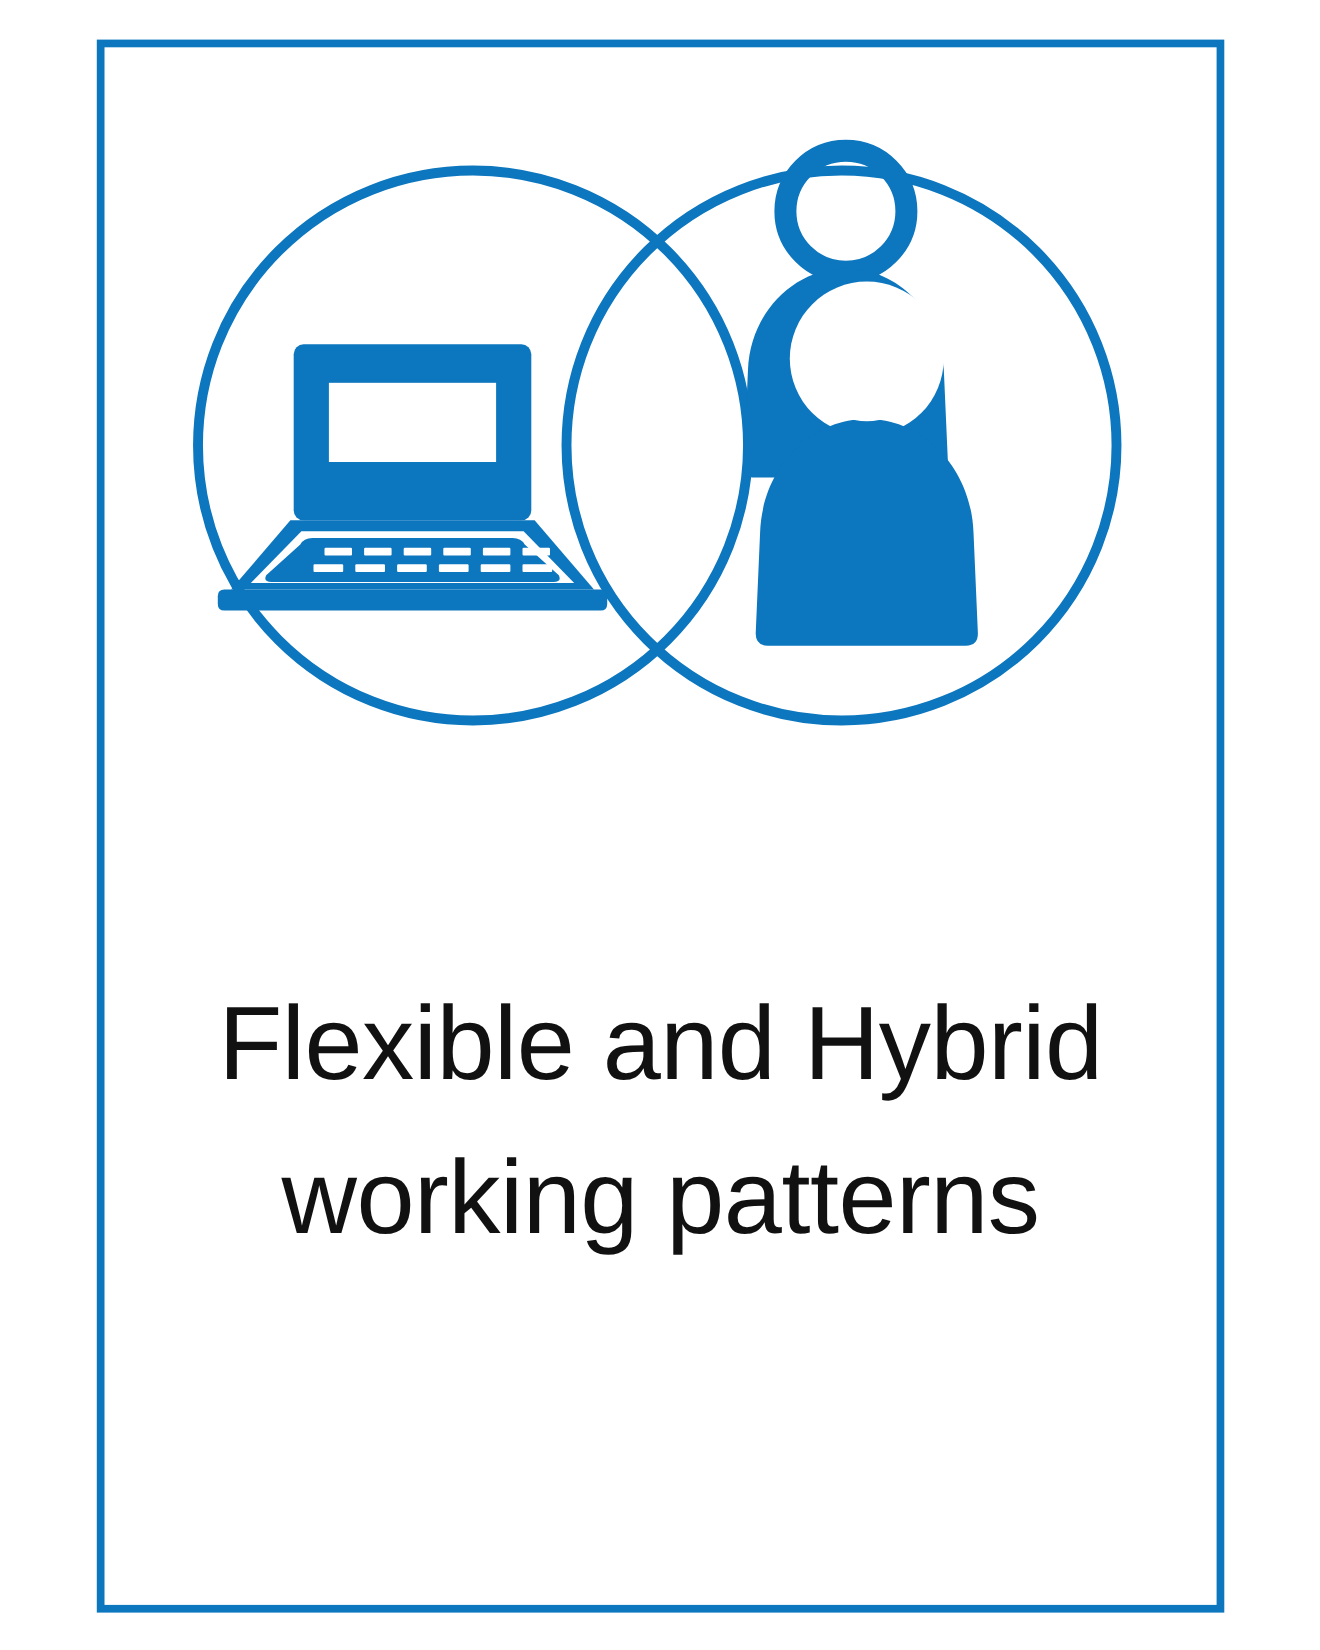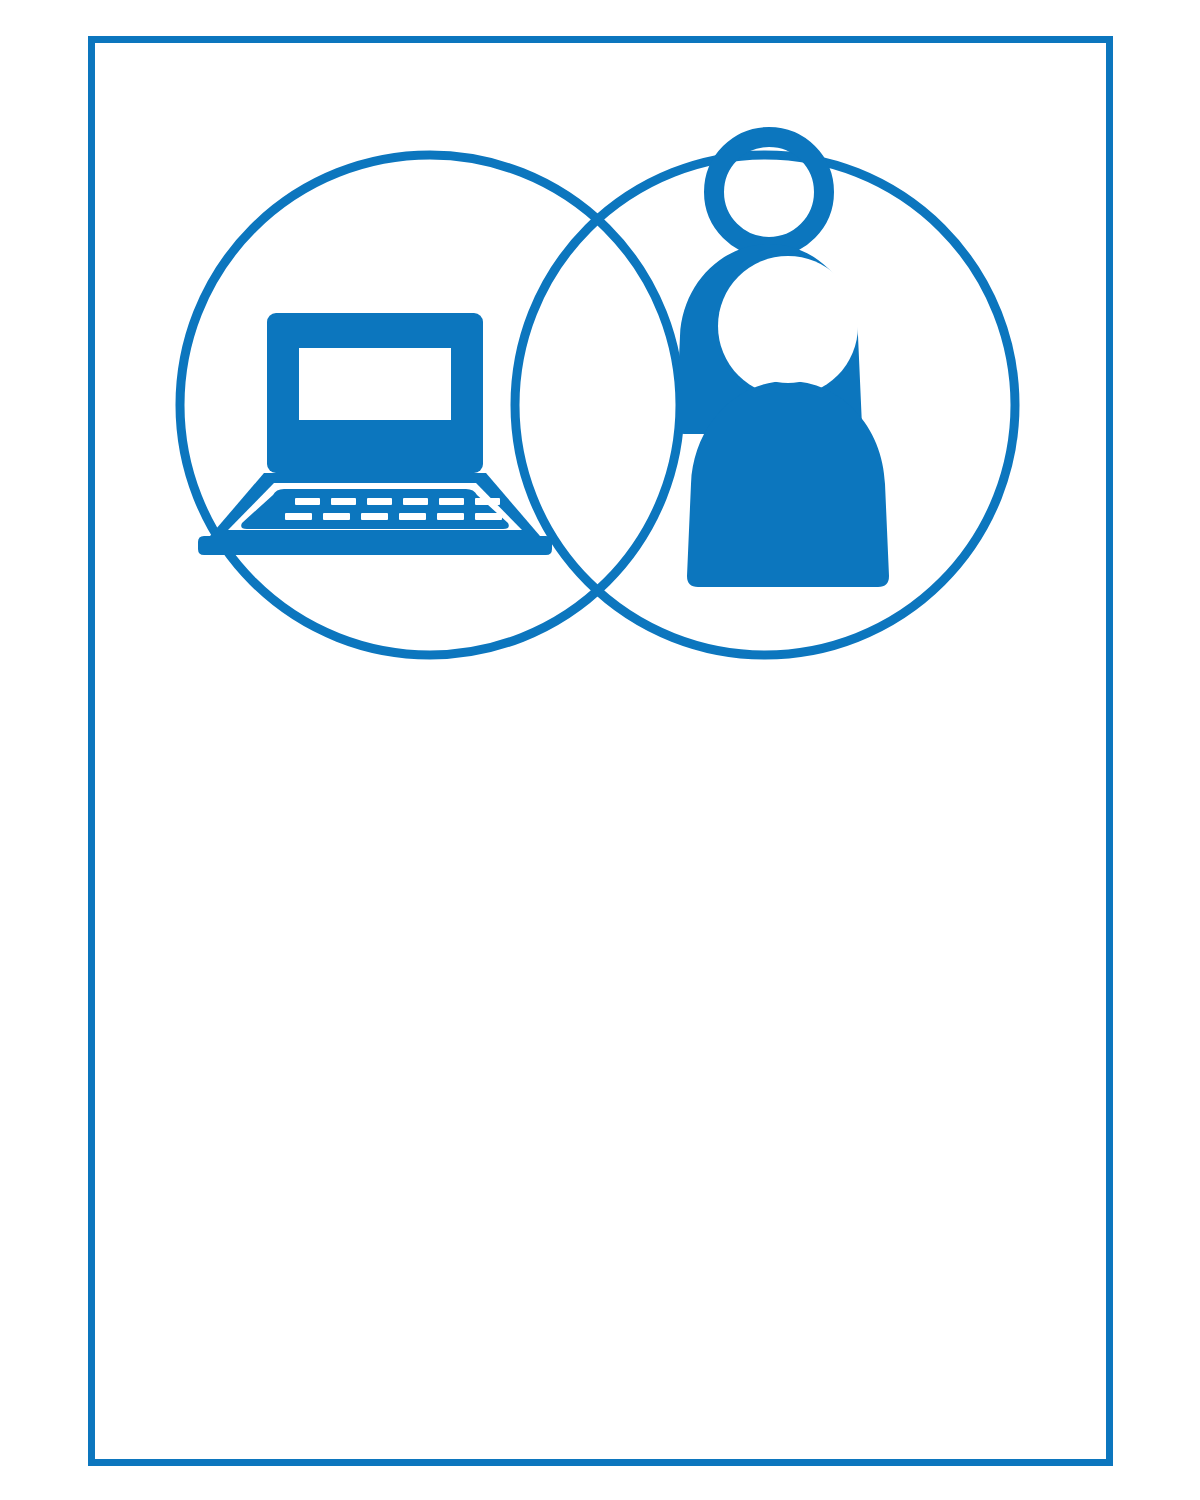--- a/index.html
+++ b/index.html
@@ -144,15 +144,17 @@
                  Q599 551 599 540
                  L603 448
                  C605 391 647 345 700 345 Z"></path>
 
         <circle cx="700" cy="290" r="57" fill="#ffffff"></circle>
       </g>
     </svg>
   </div>
 
   <div id="caption">
+    <span class="cap-line">Flexible and Hybrid</span>
+    <span class="cap-line">working patterns</span>
   </div>
 
 </div>
 
 </body></html>

